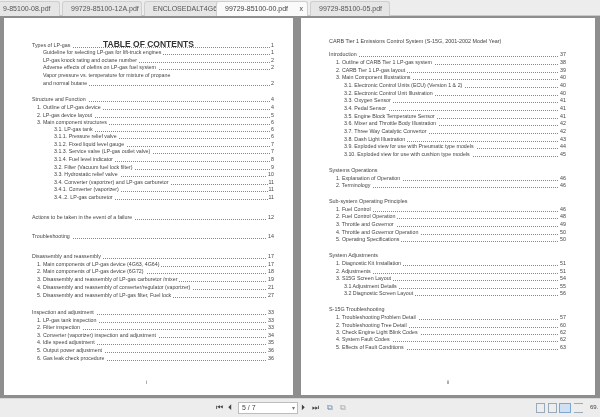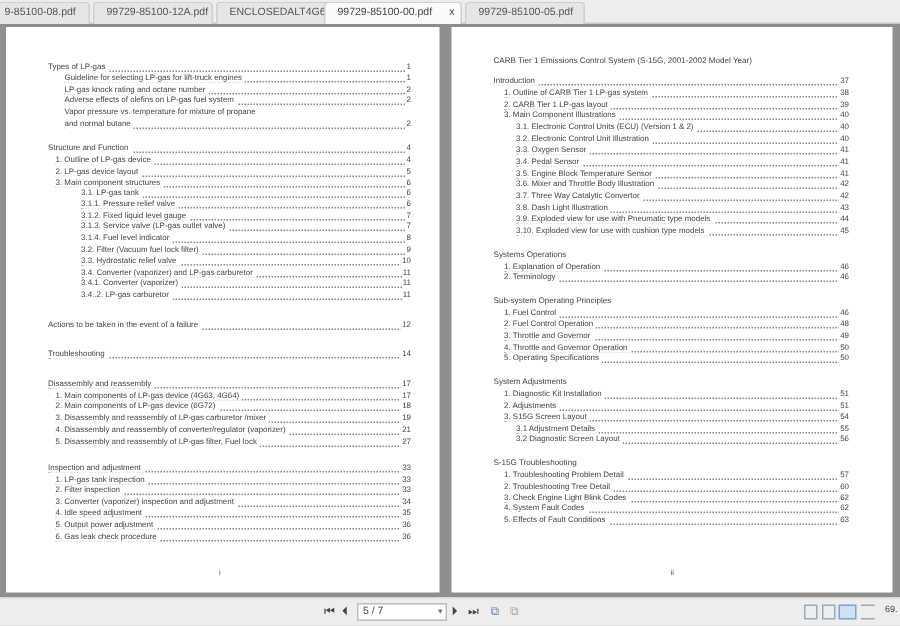--- a/index.html
+++ b/index.html
@@ -33,20 +33,21 @@
 <div class="tabbar">
   <div class="tab" style="left:-6px;width:66px;"><span>9-85100-08.pdf</span></div>
   <div class="tab" style="left:62px;width:80px;"><span>99729-85100-12A.pdf</span></div>
   <div class="tab" style="left:144px;width:78px;"><span>ENCLOSEDALT4G63.pdf</span></div>
   <div class="tab active" style="left:216px;width:92px;"><span>99729-85100-00.pdf</span><span class="close">x</span></div>
   <div class="tab" style="left:310px;width:80px;"><span>99729-85100-05.pdf</span></div>
 </div>
 
 <div class="viewer">
   <div class="page left" id="leftpage">
+    <div class="toc-title" style="top:21px;">TABLE OF CONTENTS</div>
     <div class="pagenum" style="left:142px;top:361px;">i</div>
   <div class="line" style="left: 28px; width: 242px; top: 24px;"><span class="dots"></span><span class="t">Types of LP-gas</span><span class="pg">1</span></div>
       <div class="line" style="left: 39px; width: 231px; top: 31px;"><span class="dots"></span><span class="t">Guideline for selecting LP-gas for lift-truck engines</span><span class="pg">1</span></div>
       <div class="line" style="left: 39px; width: 231px; top: 39px;"><span class="dots"></span><span class="t">LP-gas knock rating and octane number</span><span class="pg">2</span></div>
       <div class="line" style="left: 39px; width: 231px; top: 46px;"><span class="dots"></span><span class="t">Adverse effects of olefins on LP-gas fuel system</span><span class="pg">2</span></div>
       <div class="line" style="left: 39px; width: 231px; top: 54px;"><span class="t">Vapor pressure vs. temperature for mixture of propane</span></div>
       <div class="line" style="left: 39px; width: 231px; top: 62px;"><span class="dots"></span><span class="t">and normal butane</span><span class="pg">2</span></div>
       <div class="line" style="left: 28px; width: 242px; top: 78px;"><span class="dots"></span><span class="t">Structure and Function</span><span class="pg">4</span></div>
       <div class="line" style="left: 33px; width: 237px; top: 86px;"><span class="dots"></span><span class="t">1. Outline of LP-gas device</span><span class="pg">4</span></div>
       <div class="line" style="left: 33px; width: 237px; top: 94px;"><span class="dots"></span><span class="t">2. LP-gas device layout</span><span class="pg">5</span></div>

